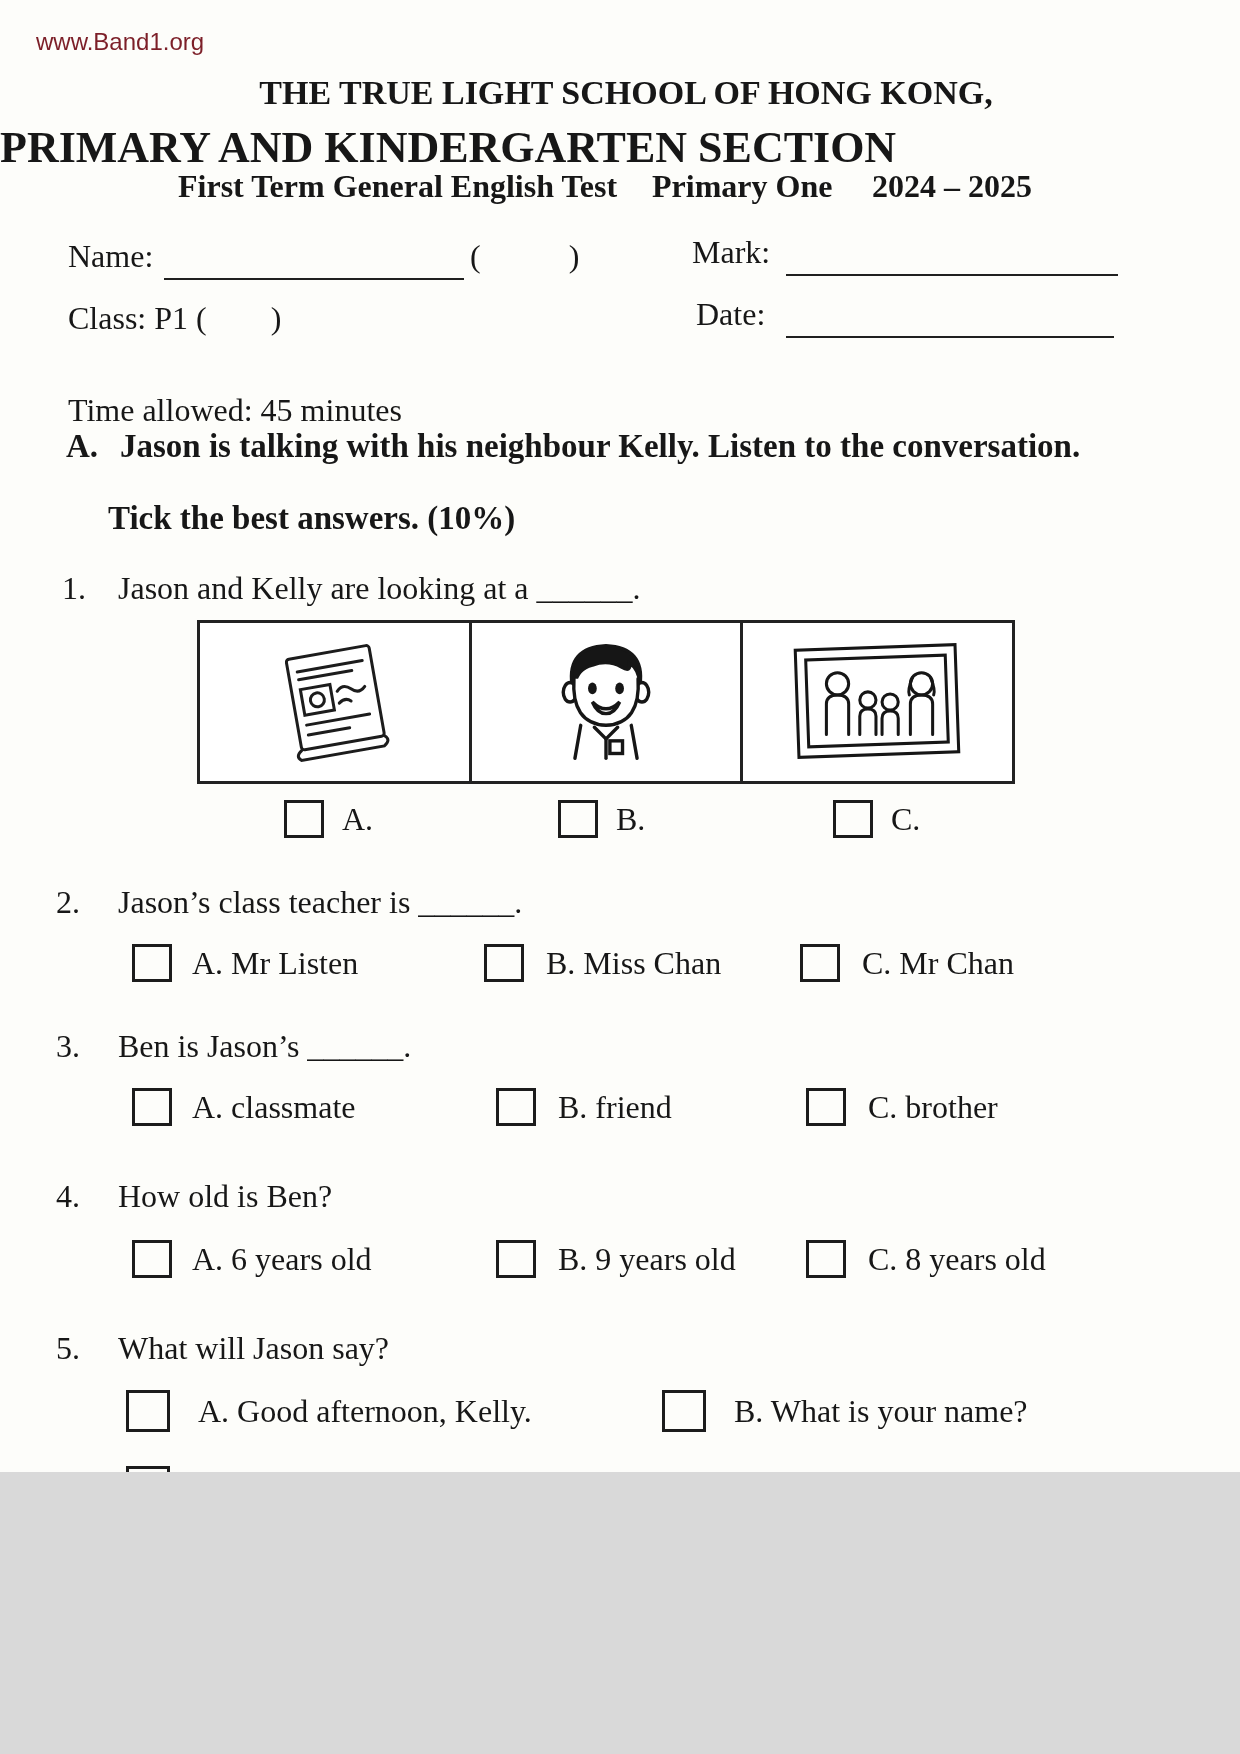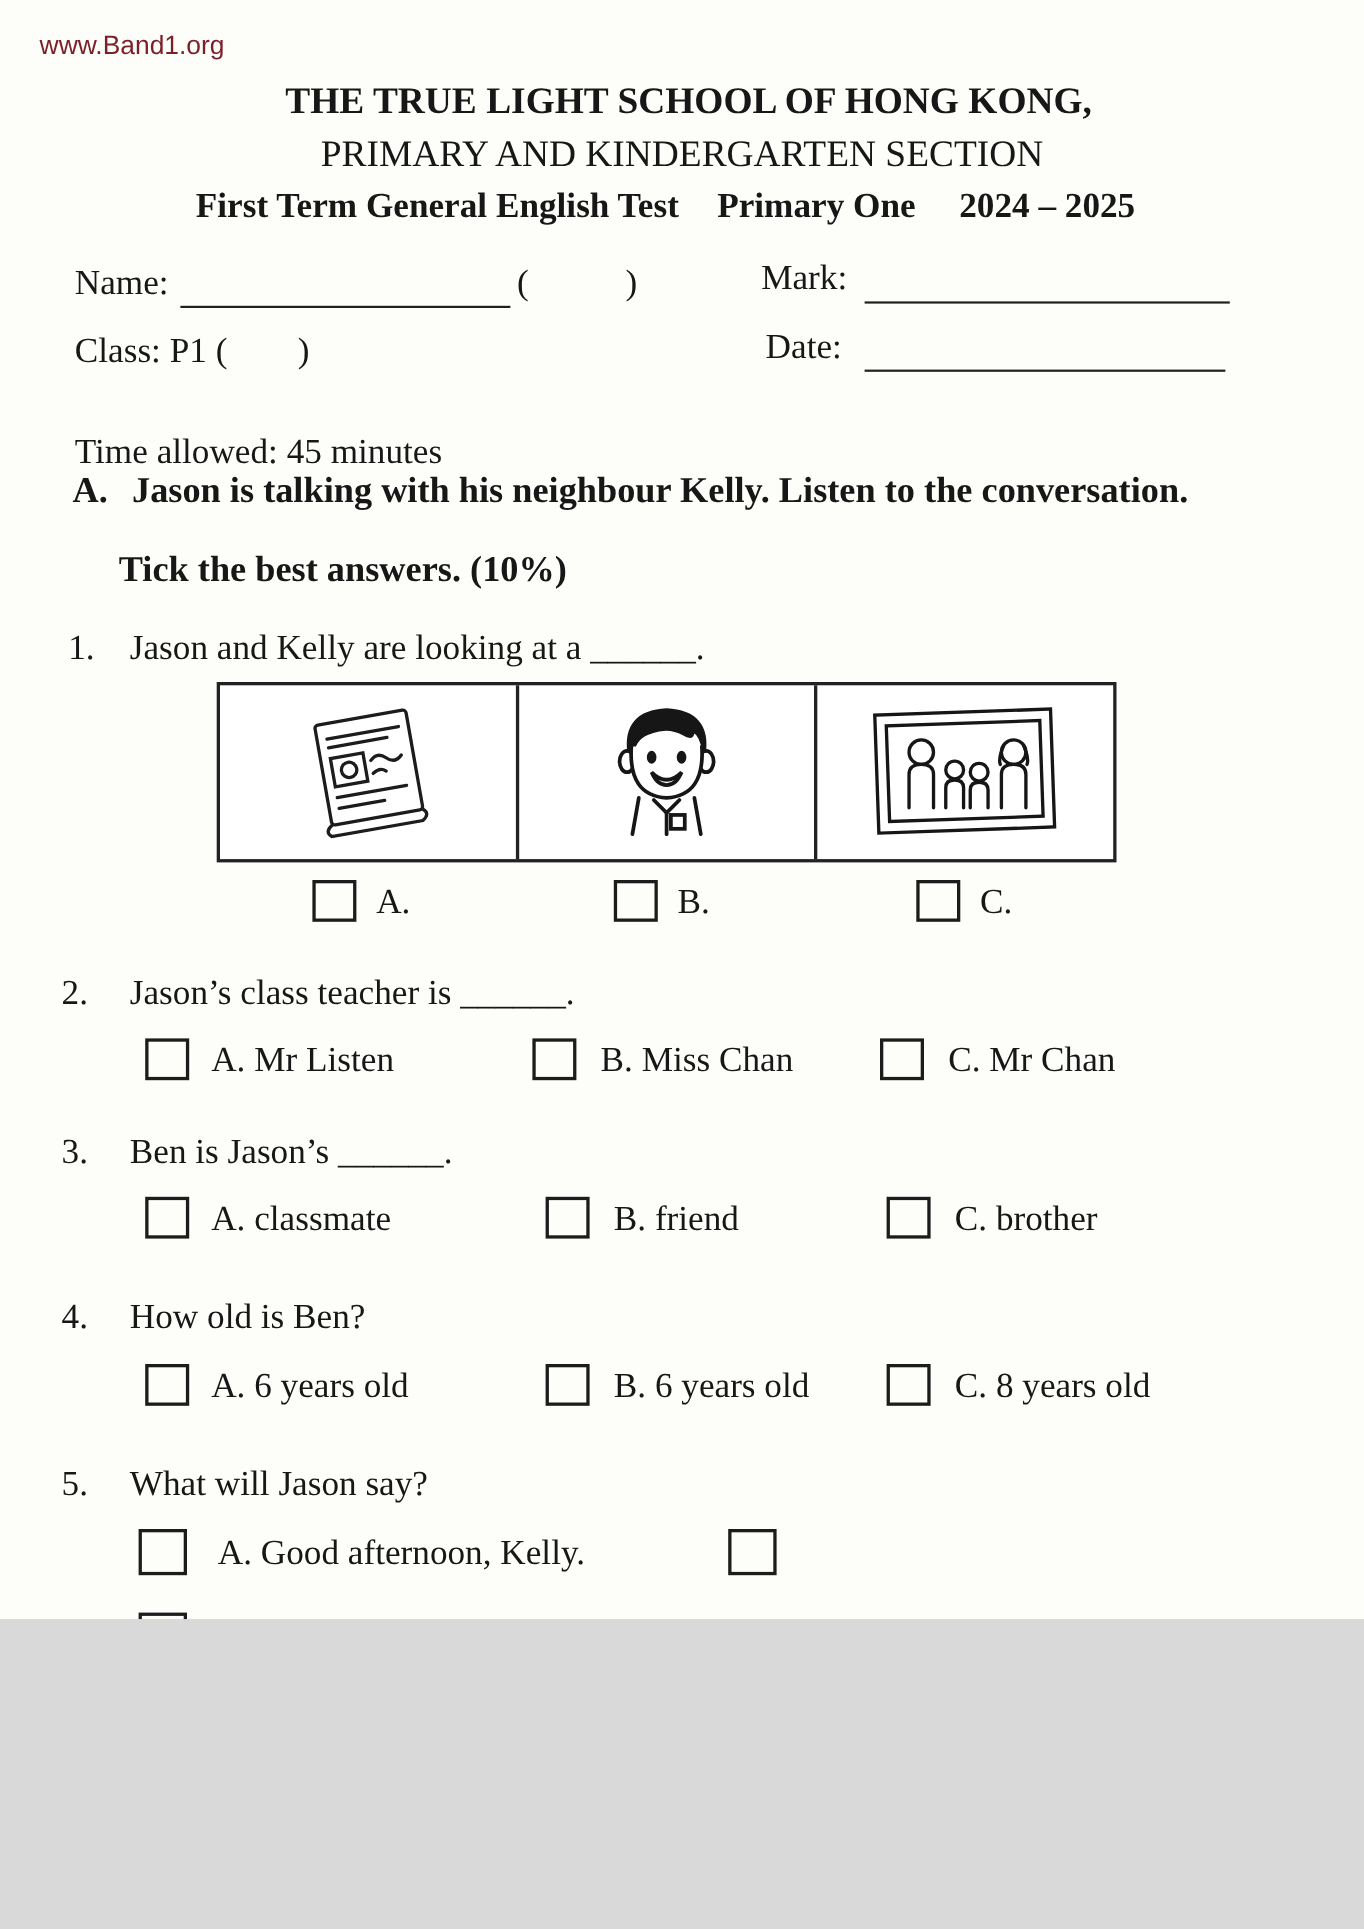--- a/index.html
+++ b/index.html
@@ -10,21 +10,21 @@
     font-family:"Liberation Serif",serif;font-size:32px;
     overflow:hidden;
   }
   .abs{position:absolute;white-space:nowrap;}
   .pre{white-space:pre;}
   .line{position:absolute;border-bottom:2px solid #20201f;height:38px;}
   .checkbox{position:absolute;width:40px;height:38px;border:3px solid #1c1c1c;background:transparent;}
 
   .watermark{left:36px;top:28px;font-family:"Liberation Sans",sans-serif;font-size:24px;color:#7c1f28;}
   .title1{left:0;right:0;top:74px;text-align:center;font-weight:700;font-size:34px;margin-left:12px;}
-  .title2{left:0;right:0;top:122px;text-align:center;font-weight:400;font-size:34px;}
+  .title2{left:0;right:0;top:122px;font-weight:700;font-size:44px;}
   .test-title{left:178px;top:168px;font-weight:700;font-size:32px;}
   .grade{left:652px;top:168px;font-weight:700;font-size:32px;}
   .year{left:872px;top:168px;font-weight:700;font-size:32px;}
 
   .name-label{left:68px;top:238px;}
   .name-line{left:164px;top:242px;width:300px;}
   .name-suffix{left:470px;top:238px;}
   .mark-label{left:692px;top:234px;}
   .mark-line{left:786px;top:238px;width:332px;}
   .class-label{left:68px;top:300px;}
@@ -174,25 +174,26 @@
   <div class="checkbox q3-box-b"></div>
   <div class="abs q3-lab-b">B. friend</div>
   <div class="checkbox q3-box-c"></div>
   <div class="abs q3-lab-c">C. brother</div>
 
   <div class="abs q4-num">4.</div>
   <div class="abs q4-text">How old is Ben?</div>
   <div class="checkbox q4-box-a"></div>
   <div class="abs q4-lab-a">A. 6 years old</div>
   <div class="checkbox q4-box-b"></div>
-  <div class="abs q4-lab-b">B. 6 years old</div>
+  <div class="abs q4-lab-b">B. 9 years old</div>
   <div class="checkbox q4-box-c"></div>
   <div class="abs q4-lab-c">C. 8 years old</div>
 
   <div class="abs q5-num">5.</div>
   <div class="abs q5-text">What will Jason say?</div>
   <div class="checkbox q5-box-a"></div>
   <div class="abs q5-lab-a">A. Good afternoon, Kelly.</div>
   <div class="checkbox q5-box-b"></div>
+  <div class="abs q5-lab-b">B. What is your name?</div>
   <div class="checkbox q5-box-c"></div>
   <div class="abs q5-lab-c">C. Goodbye, Kelly.</div>
 
 </div>
 
 </body></html>

